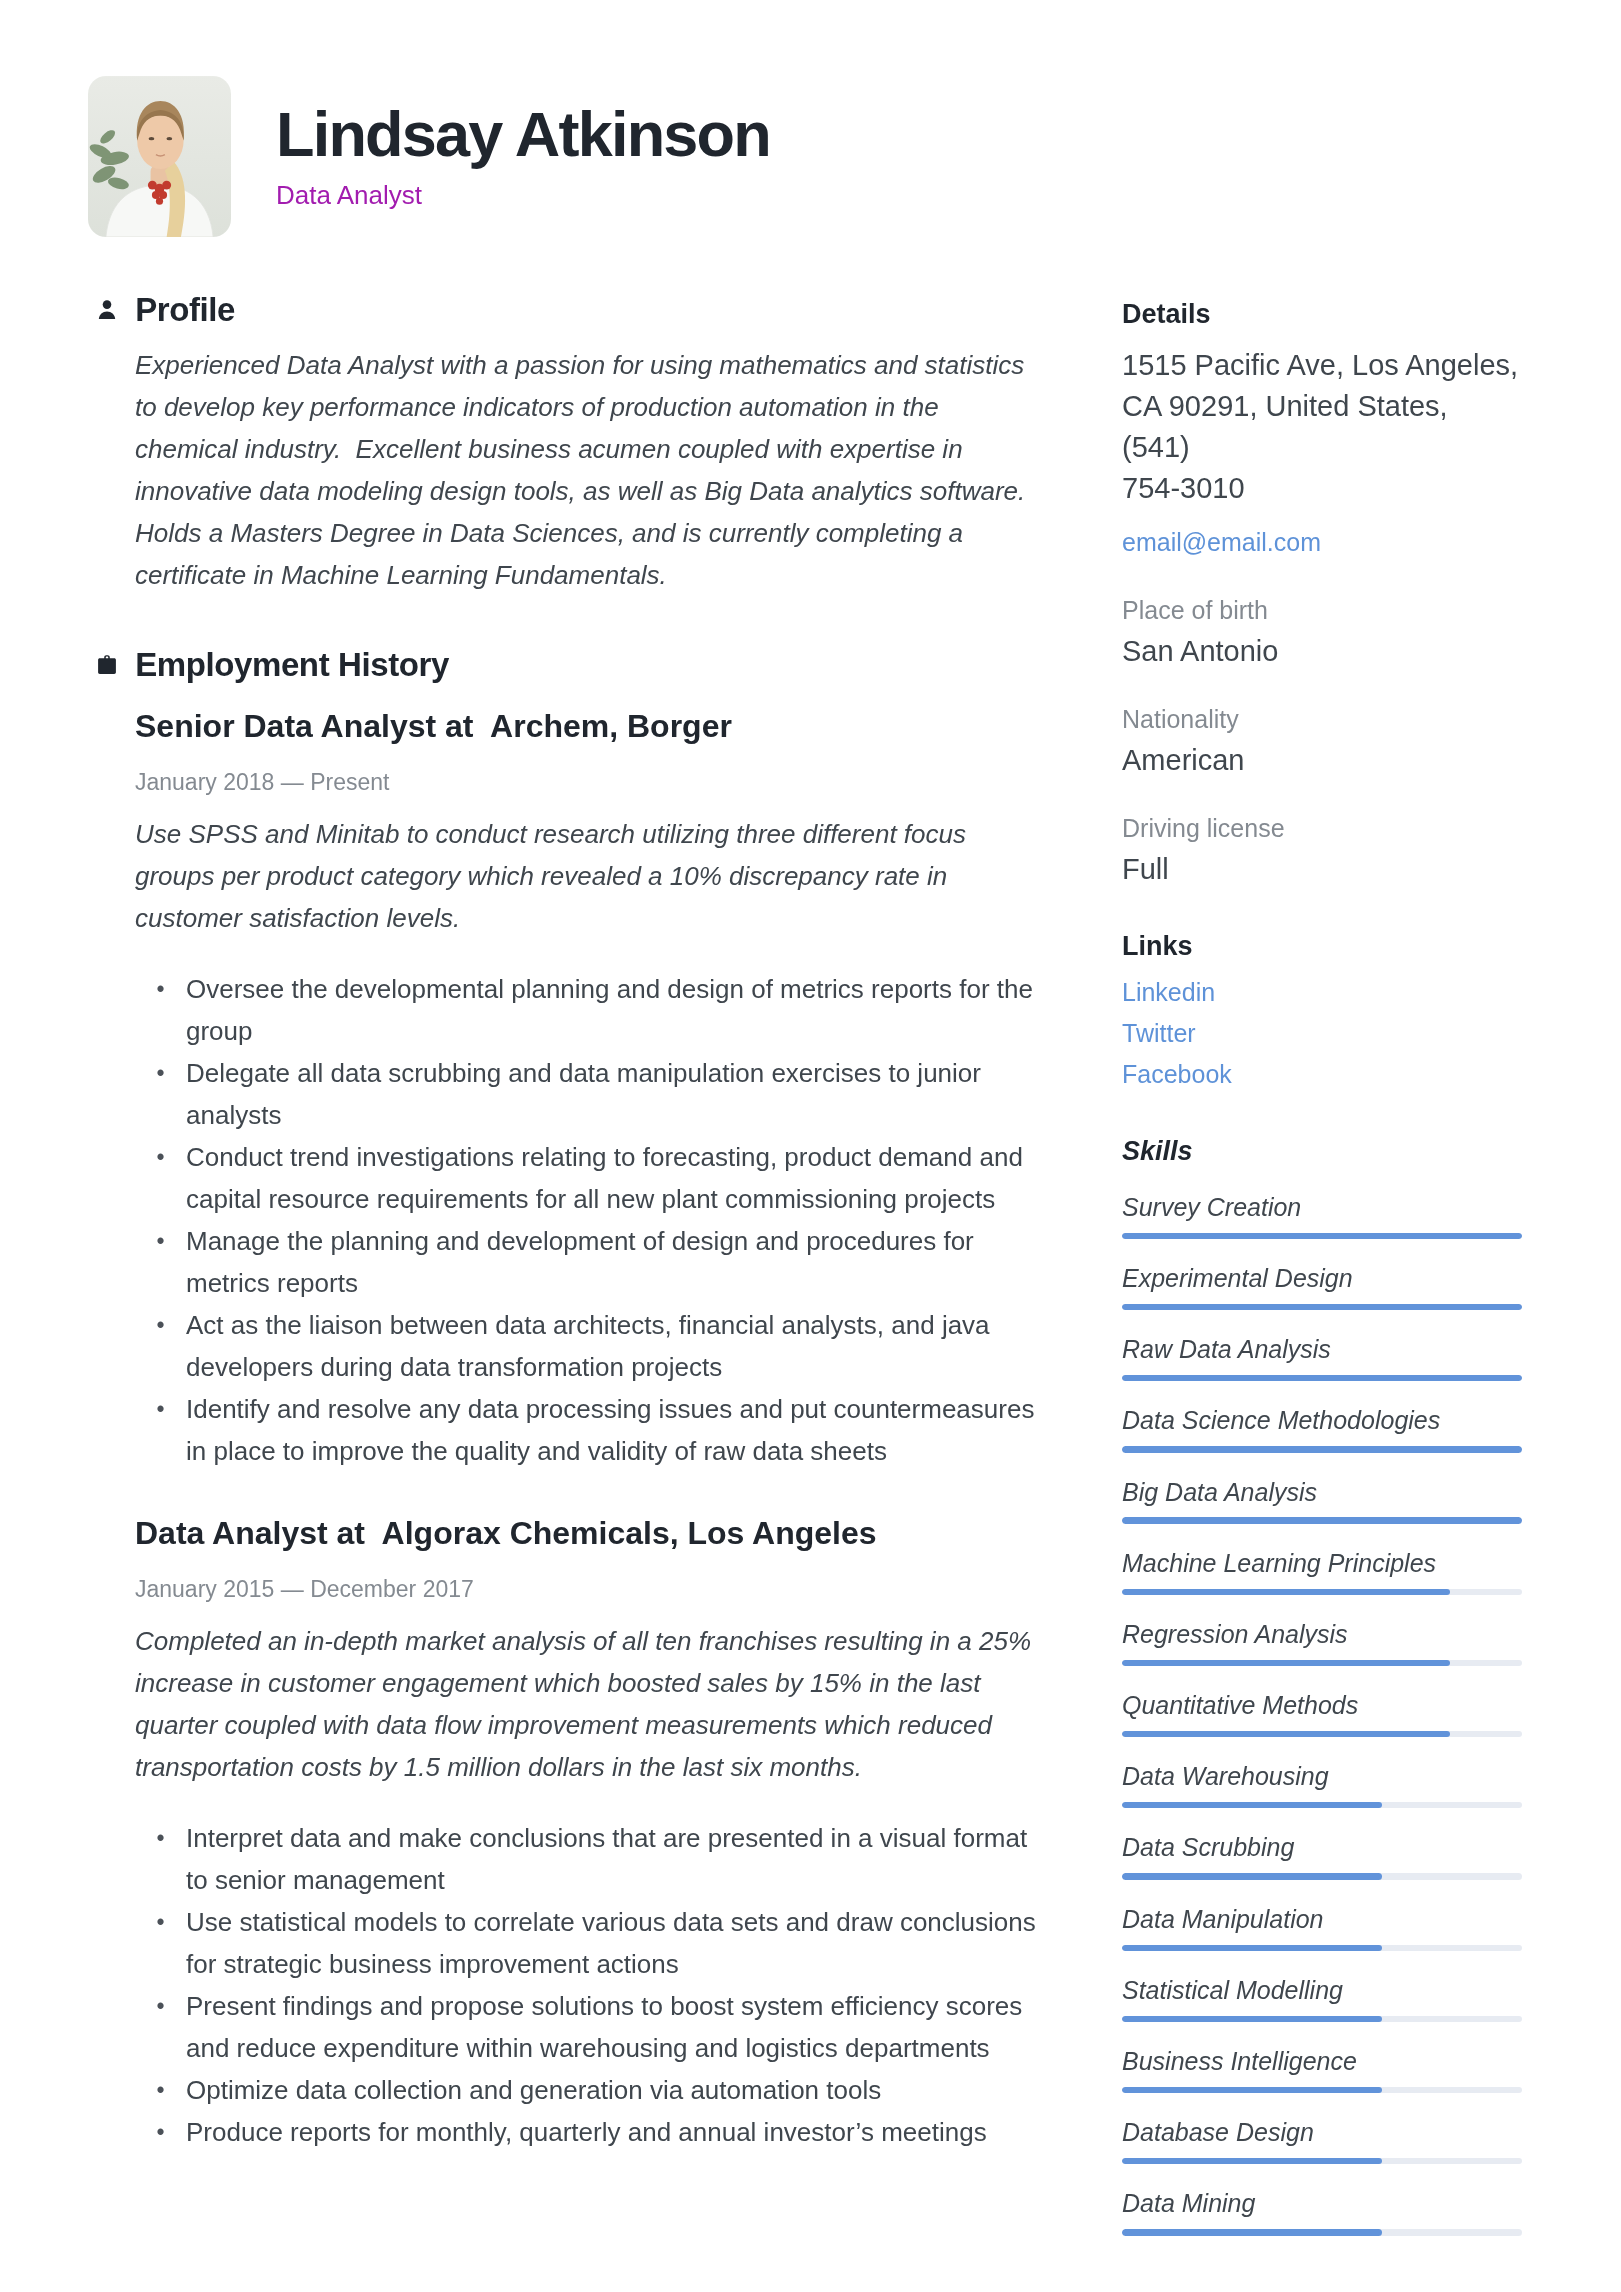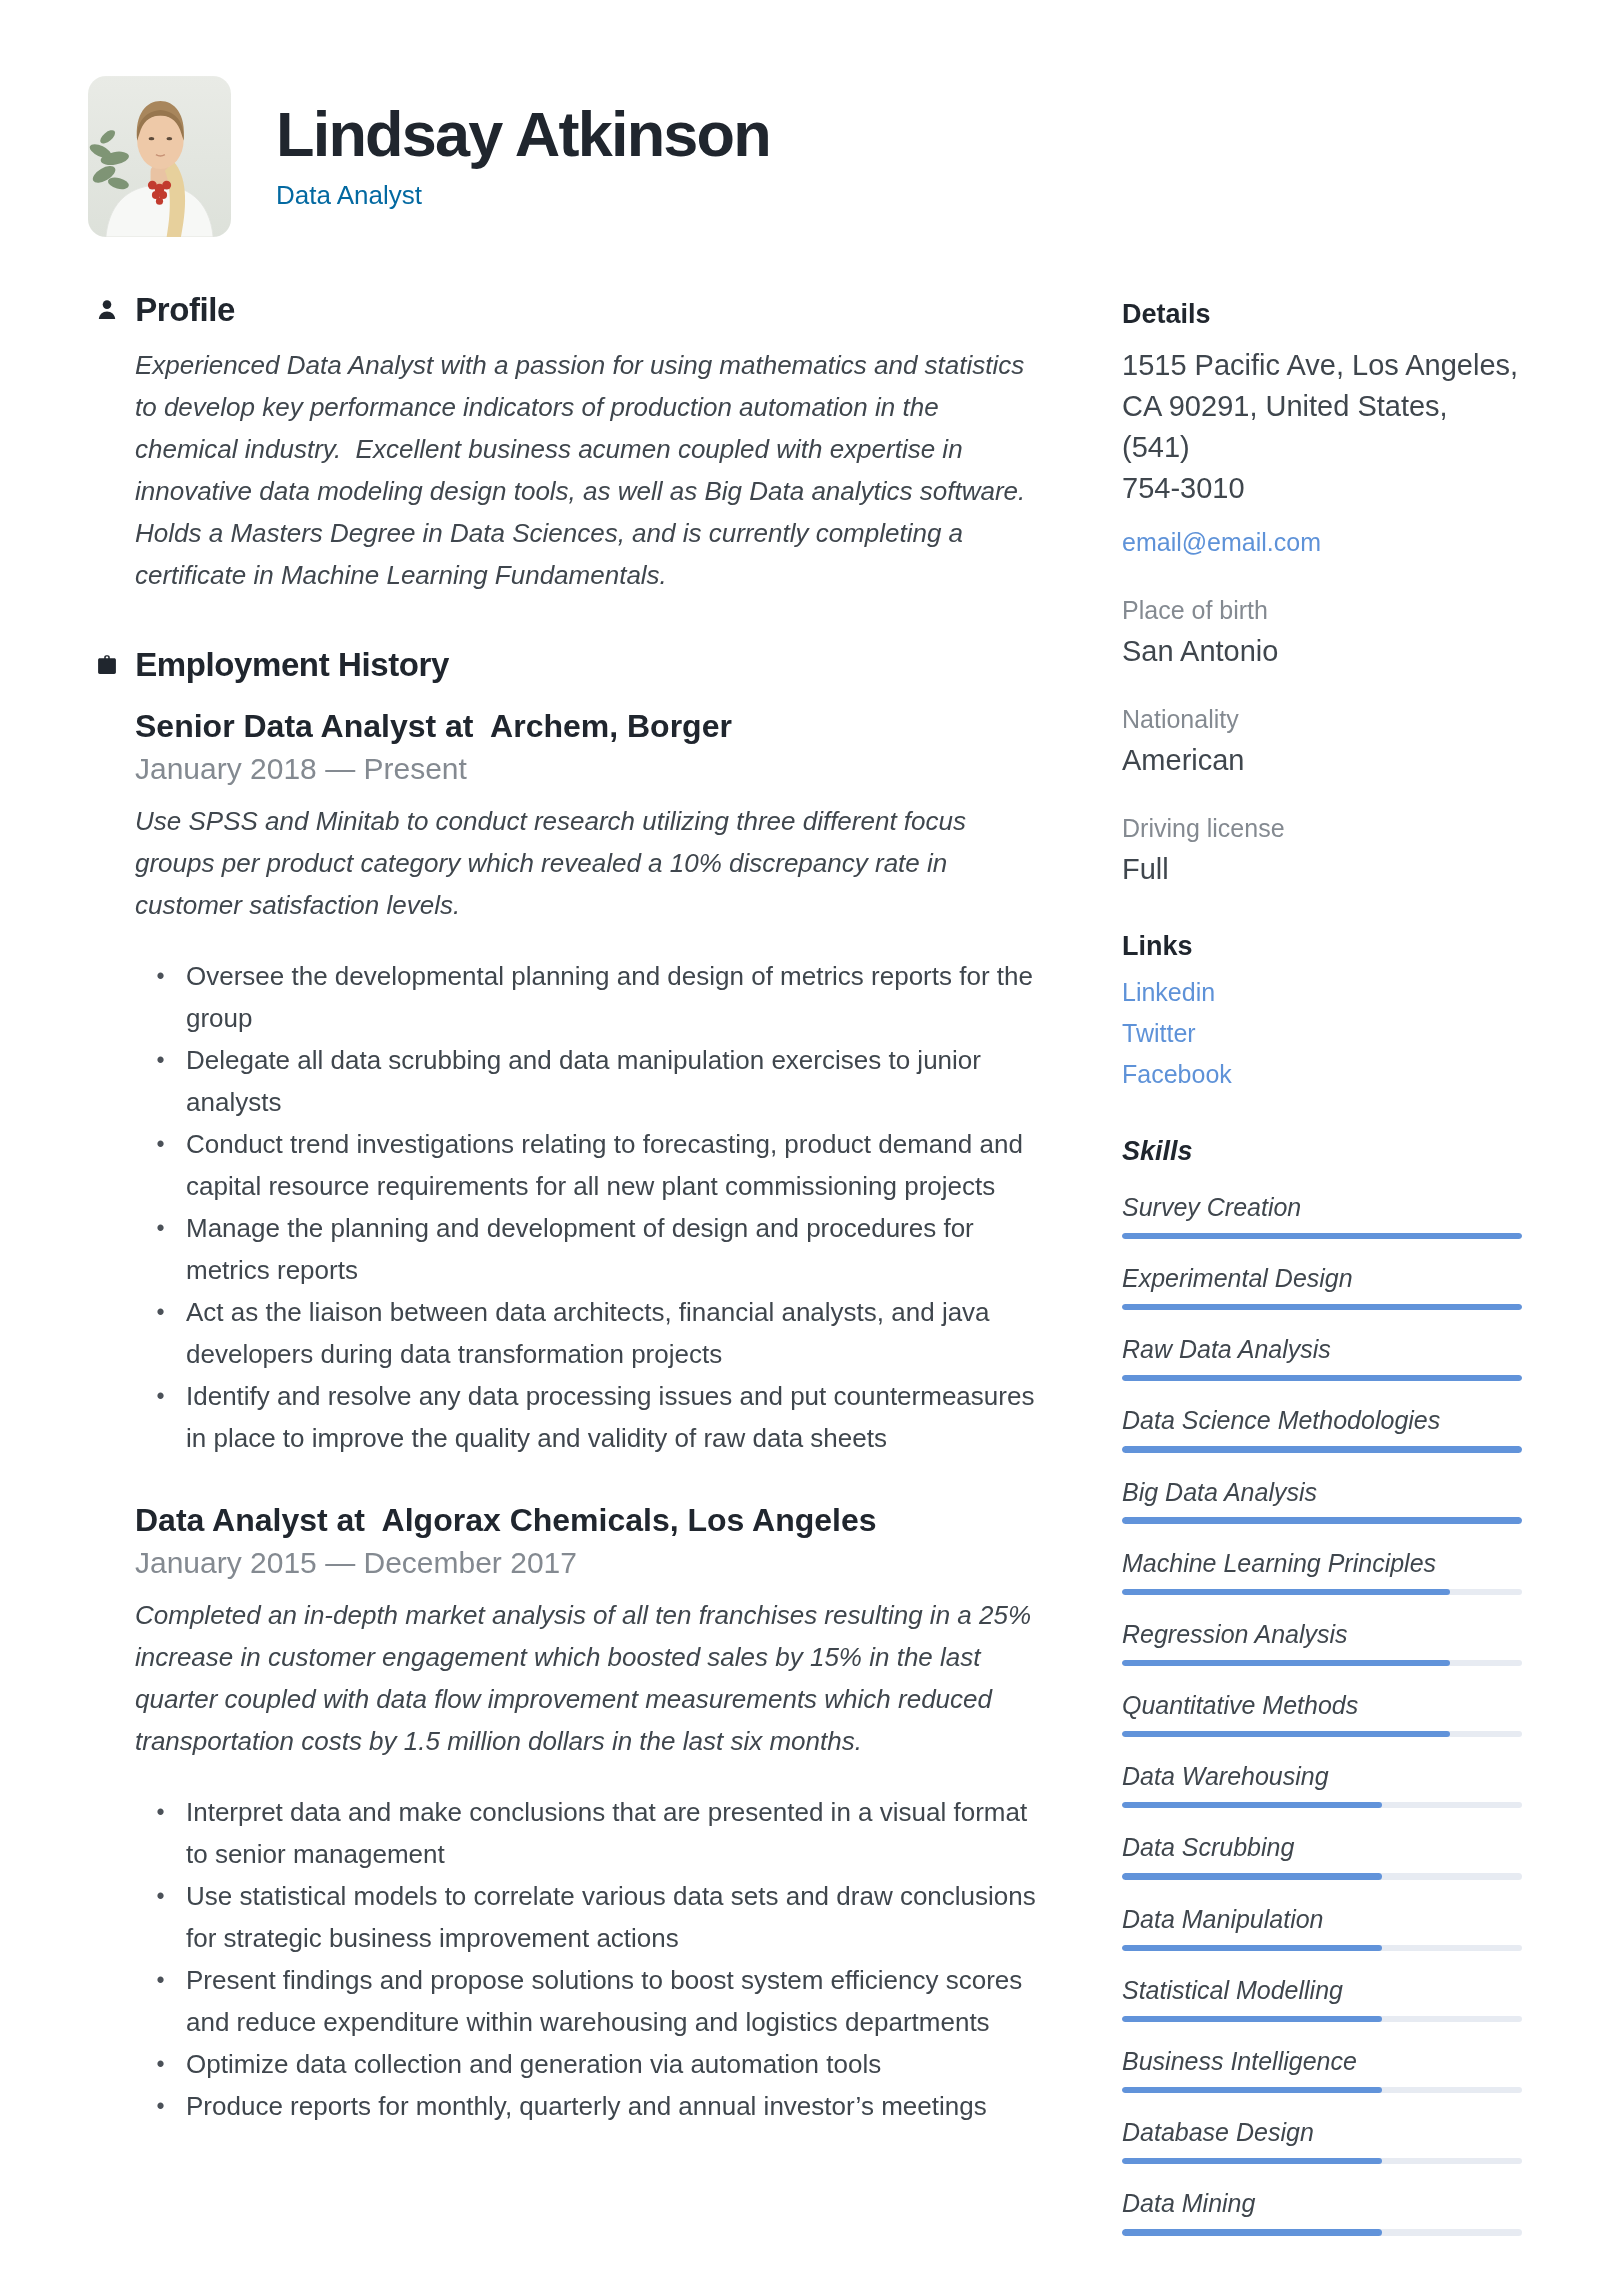--- a/index.html
+++ b/index.html
@@ -22,21 +22,21 @@
   .header { display:flex; align-items:center; gap:45px; }
   .photo {
     width:143px; height:161px; border-radius:18px; overflow:hidden;
     flex:none; position:relative;
   }
   .photo svg { display:block; width:100%; height:100%; }
   .name {
     font-size:63px; font-weight:700; letter-spacing:-1.8px;
     color:var(--heading); line-height:1.04;
   }
-  .subtitle { font-size:26px; color:#0369a1; margin-top:12.5px; }
+  .subtitle { font-size:26px; color:#a21caf; margin-top:12.5px; }
 
   
   .columns { display:flex; justify-content:space-between; align-items:flex-start; margin-top:52px; }
   .main { width:954px; }
   .sidebar { width:400px;margin-top:8px; }
 
   
   .section-head { display:flex; align-items:center; gap:16px; margin-left:7.2px; }
   .section-icon { width:24px; height:24px; color:var(--heading); flex:none; }
   .section-icon svg { width:100%; height:100%; display:block; fill:currentColor; }
@@ -46,21 +46,21 @@
   .para {
     font-size:26px; line-height:42px; font-style:italic;
     color:var(--body); white-space:pre-wrap;
   }
   .profile-para { margin-top:14.3px; }
   .employment-section { margin-top:48px; }
 
   .job { margin-top:23px; }
   .job + .job { margin-top:43px; }
   .job-title { font-size:32px; font-weight:700; color:var(--heading); line-height:36px; white-space:pre-wrap; }
-  .job-dates { font-size:30px; color:var(--muted); margin-top:10px; line-height:30px; }
+  .job-dates { font-size:23px; color:var(--muted); margin-top:23px; line-height:30px; }
   .job-summary { margin-top:16px; }
   .bullets { list-style:none; margin-top:29px; }
   .bullet-item {
     position:relative; padding-left:51px;
     font-size:26px; line-height:42px; color:var(--body);
   }
   .bullet-item::before {
     content:"\2022";
     position:absolute; left:21.5px; top:0;
     font-size:23px; color:#4b5158; line-height:42px;

